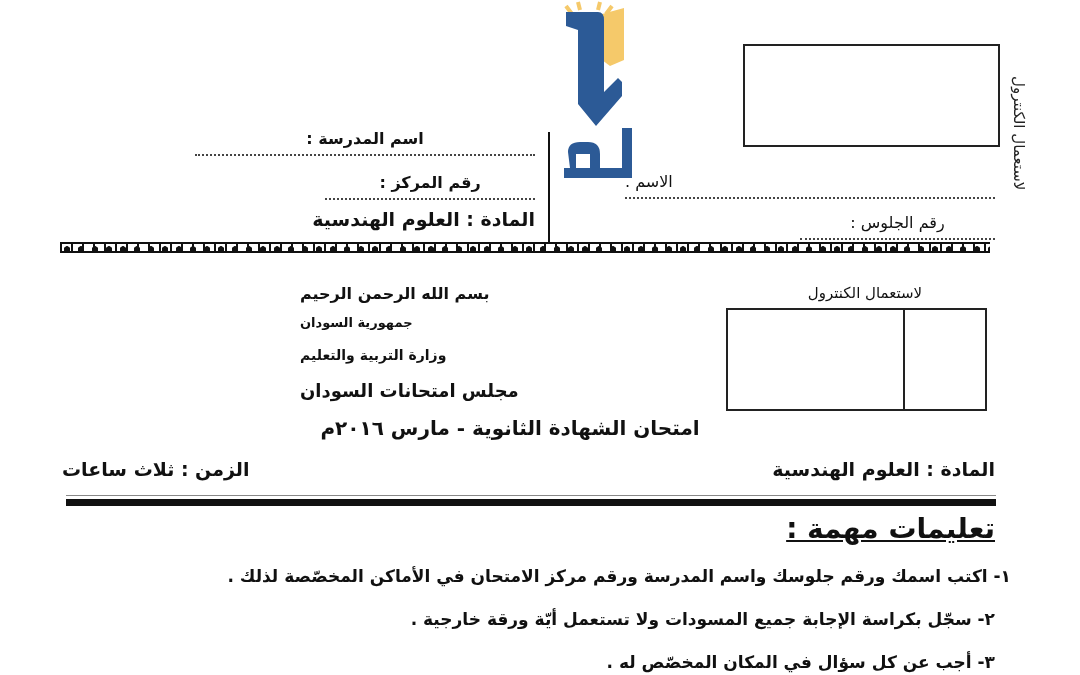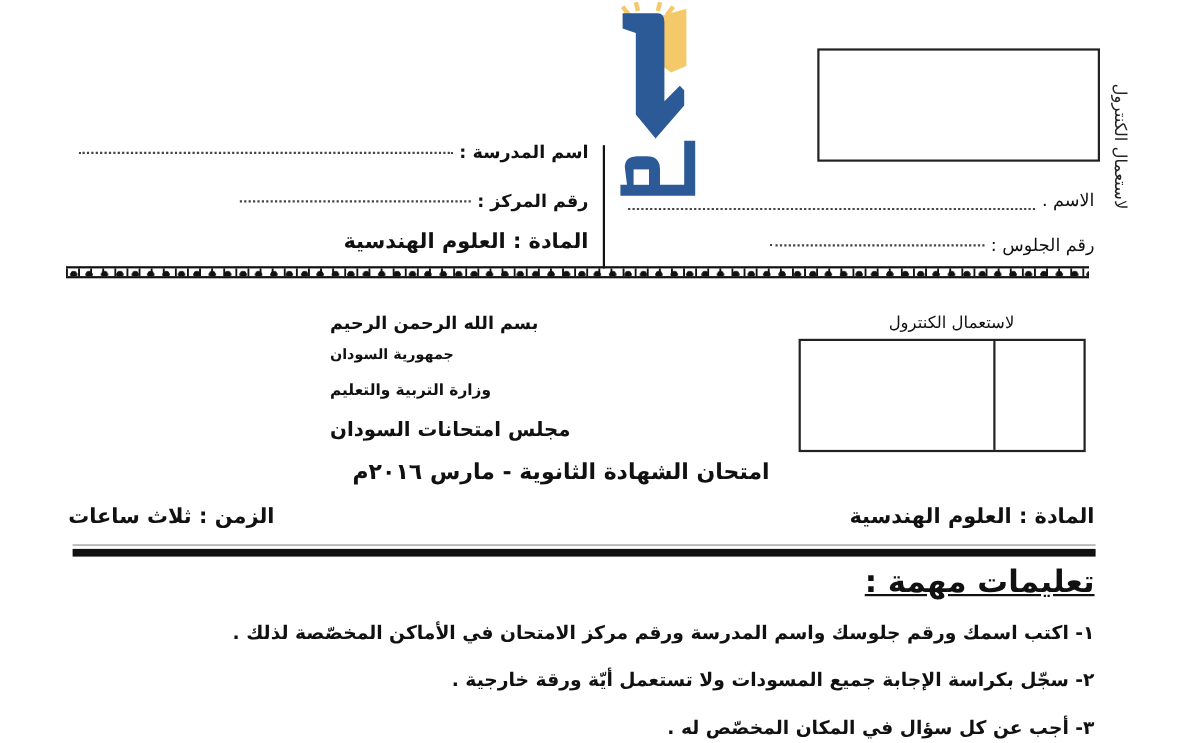--- a/index.html
+++ b/index.html
@@ -1,20 +1,20 @@
 <!DOCTYPE html>
 <html><head>
 <meta charset="utf-8">
 <style>
   html, body { margin:0; padding:0; }
   body {
     width:1080px; height:675px; overflow:hidden; background:#ffffff; position:relative;
     font-family: "DejaVu Sans", sans-serif; color:#111;
   }
-  .abs { position:absolute; }
+  .abs { position:absolute;flex-direction:column; }
   .rtl { direction:rtl; unicode-bidi:plaintext; }
   .bold { font-weight:bold; }
   .box { position:absolute; border:2px solid #222; box-sizing:border-box; }
   .dots { display:inline-block; border-bottom:2px dotted #444; height:0; vertical-align:middle; }
   .vtext {
     position:absolute; writing-mode:vertical-rl; font-size:15px; letter-spacing:0px; color:#222;
     transform:rotate(0deg);
   }
   .chain {
     position:absolute; left:60px; width:930px; top:242px; height:11px;
@@ -83,15 +83,15 @@
   <div style="position:absolute; left:175px; top:0; width:2px; height:100%; background:#222;"></div>
 </div>
 
 <div class="abs rtl bold" style="right:85px; top:458px; font-size:19px;">المادة : العلوم الهندسية</div>
 <div class="abs rtl bold" style="left:62px; top:458px; font-size:19px;">الزمن : ثلاث ساعات</div>
 
 <div class="thinline"></div>
 <div class="thickline"></div>
 
 <div class="abs rtl bold" style="right:85px; top:512px; font-size:28px; text-decoration:underline;">تعليمات مهمة :</div>
-<div class="abs rtl instr" style="right:85px; top:566px;">١- اكتب اسمك ورقم جلوسك واسم المدرسة ورقم مركز الامتحان في الأماكن المخصّصة لذلك .</div>
+<div class="abs rtl instr" style="right:69px; top:566px;">١- اكتب اسمك ورقم جلوسك واسم المدرسة ورقم مركز الامتحان في الأماكن المخصّصة لذلك .</div>
 <div class="abs rtl instr" style="right:85px; top:609px;">٢-  سجّل بكراسة الإجابة جميع المسودات ولا تستعمل أيّة ورقة خارجية .</div>
 <div class="abs rtl instr" style="right:85px; top:652px;">٣- أجب عن كل سؤال في المكان المخصّص له .</div>
 
 </body></html>

